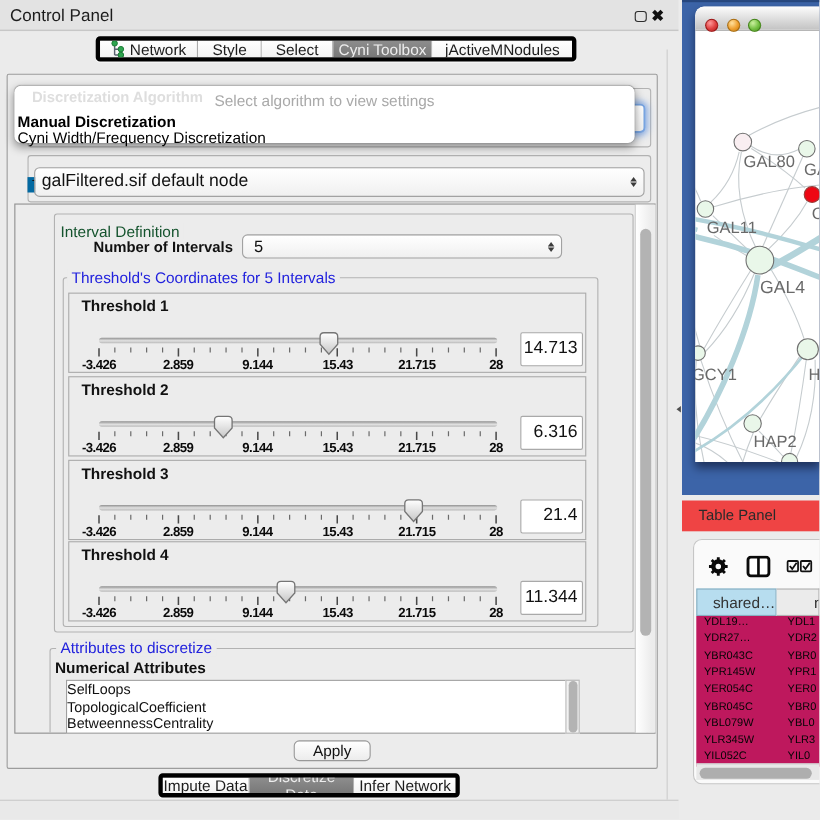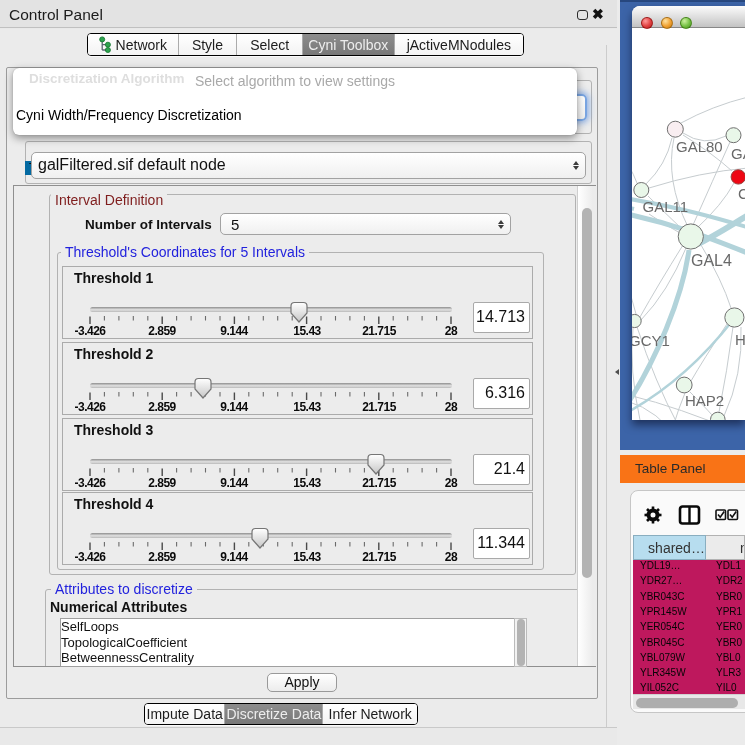--- a/index.html
+++ b/index.html
@@ -5,21 +5,21 @@
 html,body { width:745px; height:745px; }
 body { font-family:"Liberation Sans", sans-serif; background:#e9e9e9; position:relative; overflow:hidden; }
 .abs { position:absolute; }
 
 #titlebar { position:absolute; left:0; top:0; width:617px; height:28px; background:#e3e3e3; border-bottom:1px solid #c0c0c0; }
 #titlebar .t { position:absolute; left:9px; top:6px; font-size:15.5px; color:#1c1c1c; }
 #winbox { position:absolute; left:577px; top:9.5px; width:10.5px; height:10.5px; border:1.8px solid #2c2c2c; border-radius:3px; }
 #winx { position:absolute; left:592px; top:6px; font-size:14px; font-weight:bold; color:#111; }
 #cpbody { position:absolute; left:0; top:29px; width:617px; height:699px; background:#ebebeb; border-bottom:1px solid #c9c9c9; }
 
-.seg { position:absolute; display:flex; border:1px solid #000000; border-radius:4px; background:#ffffff; overflow:hidden; box-shadow:0 1px 0 rgba(255,255,255,.7); }
+.seg { position:absolute; display:flex; border:4px solid #000000; border-radius:4px; background:#ffffff; overflow:hidden; box-shadow:0 1px 0 rgba(255,255,255,.7); }
 .seg .s { font-size:14px; color:#1c1c1c; text-align:center; border-right:1px solid #ababab; display:flex; align-items:center; justify-content:center; background:linear-gradient(#ffffff,#f3f3f3); }
 .seg .s:last-child { border-right:none; }
 .seg .sel { background:linear-gradient(#8d8d8d,#787878); color:#ededed; }
 #toptabs { left:87px; top:33px; width:437px; height:23px; }
 #bottabs { left:144px; top:703px; width:274px; height:22px; }
 
 #cpanel { position:absolute; left:6px; top:67px; width:592px; height:632px; border:1px solid #9c9c9c; background:#ececec; border-radius:2px; }
 .group { position:absolute; border:1px solid #b2b2b2; border-radius:3px; }
 .gtitle { position:absolute; font-size:14px; background:#ececec; padding:0 4px; white-space:nowrap; }
 .combo { position:absolute; background:linear-gradient(#ffffff,#f0f0f0); border:1px solid #a2a2a2; border-radius:5px; font-size:15px; color:#111; }
@@ -41,32 +41,32 @@
 .tick-lab { position:absolute; width:60px; text-align:center; font-size:12px; font-weight:bold; color:#0a0a0a; letter-spacing:-0.5px; }
 .vfield { position:absolute; left:410px; top:35px; width:57px; height:31px; background:#fff; border:1.5px solid #a9a9a9; border-radius:2px; font-size:16px; color:#111; text-align:right; padding:5px 4px 0 0; }
 
 #numlist { position:absolute; left:60px; top:618px; width:467px; height:49px; background:#fff; border:1px solid #9f9f9f; font-size:13px; color:#111; overflow:hidden; }
 #numlist div { height:15.6px; line-height:15.6px; }
 #listscroll { position:absolute; left:514px; top:618px; width:13px; height:49px; background:#f2f2f2; border:1px solid #bbb; }
 #listthumb { position:absolute; left:516.5px; top:619px; width:8px; height:47px; background:#b3b3b3; border-radius:4px; }
 
 #apply { position:absolute; left:267px; top:672.5px; width:70px; height:19px; background:linear-gradient(#ffffff,#ececec); border:1px solid #999; border-radius:5px; font-size:14px; color:#111; text-align:center; line-height:17px; }
 
-#popup { position:absolute; left:13px; top:68px; width:564px; height:67px; background:#fff; border-radius:6px; box-shadow:0 3px 9px rgba(0,0,0,.42), 0 0 1px rgba(0,0,0,.3); }
+#popup { position:absolute; left:13px; top:78px; width:564px; height:52px; background:#fff; border-radius:6px; box-shadow:0 3px 9px rgba(0,0,0,.42), 0 0 1px rgba(0,0,0,.3); }
 #popup .ghost { position:absolute; left:16px; top:3px; font-size:13.5px; font-weight:bold; color:#dedede; }
 #popup .ph { position:absolute; left:0; right:0; top:5px; text-align:center; font-size:14px; color:#a9a9a9; }
 #popup .i1 { position:absolute; left:3px; top:24px; font-size:14px; font-weight:bold; color:#000; }
 #popup .i2 { position:absolute; left:3px; top:39px; font-size:14px; color:#000; }
 
 #rightbg { position:absolute; left:617px; top:0; width:128px; height:745px; background:#ebebeb; }
 #bluewin { position:absolute; left:620px; top:0; width:125px; height:450px; background:#3c64a8; border-top:2px solid #27477e; }
 #macwin { position:absolute; left:632px; top:6px; width:113px; height:414px; border-top-left-radius:8px; background:#fff; box-shadow:0 5px 9px rgba(0,0,20,.5); }
 #mactitle { position:absolute; left:632px; top:6px; width:113px; height:22px; border-top-left-radius:8px; background:linear-gradient(#fcfcfc,#c3c3c3); border-bottom:1px solid #878787; }
 .light { position:absolute; top:11px; width:12px; height:12px; border-radius:50%; }
-#tpbar { position:absolute; left:620px; top:455px; width:125px; height:28px; background:#f97316; }
+#tpbar { position:absolute; left:620px; top:455px; width:125px; height:28px; background:#ef4444; }
 #tpbar .t { position:absolute; left:15px; top:6px; font-size:13.5px; color:#2a2a2a; }
 #tablepanel { position:absolute; left:630px; top:490px; width:130px; height:223px; background:#fafafa; border:1px solid #c6c6c6; border-radius:8px; }
 #thead1 { position:absolute; left:633px; top:535px; width:73px; height:25px; background:#b7ddef; border:1px solid #89aec0; font-size:14px; color:#333; text-align:center; padding-left:14px; line-height:24px; }
 #thead2 { position:absolute; left:706px; top:535px; width:39px; height:25px; background:#ebebeb; border:1px solid #b2b2b2; border-left:none; font-size:14px; color:#333; padding-left:34px; line-height:24px; overflow:hidden; }
 #tbody { position:absolute; left:633px; top:560px; width:112px; height:137px; background:#be185d; overflow:hidden; font-size:10px; color:#050505; }
 .trow { position:absolute; left:0; width:200px; height:15.3px; }
 .trow .c1 { position:absolute; left:7px; }
 .trow .c2 { position:absolute; left:83px; }
 #hscroll { position:absolute; left:633px; top:694px; width:112px; height:15px; background:#e8e8e8; border-top:1px solid #d0d0d0; }
 #hthumb { position:absolute; left:3px; top:2.5px; width:102px; height:10px; background:#aeaeae; border-radius:5px; }
@@ -114,21 +114,21 @@
   <svg width="0" height="0">
       <defs>
     <linearGradient id="thumbg" x1="0" y1="0" x2="0" y2="1">
       <stop offset="0" stop-color="#ffffff"></stop>
           <stop offset="1" stop-color="#c6c6c6"></stop>
     </linearGradient>
   </defs>
     </svg>
   
   <div class="group" style="left:35px; top:8px; width:527px; height:381px;"></div>
-  <div class="gtitle" style="left:37px; top:6px; color:#7f1d1d;">Interval Definition</div>
+  <div class="gtitle" style="left:37px; top:16px; color:#14532d;">Interval Definition</div>
   <div class="blab" style="left:71px; top:31px;">Number of Intervals</div>
   <div class="combo" style="left:206px; top:27px; width:291px; height:22px;">
     <span style="position:absolute; left:10px; top:2px;">5</span>
     <span class="ar">
         <i class="up"></i>
         <i class="dn"></i>
       </span>
   </div>
   <div class="group" style="left:43px; top:66px; width:487px; height:318px;"></div>
   <div class="gtitle" style="left:47px; top:58px; color:#2222dd;">Threshold's Coordinates for 5 Intervals</div>
@@ -227,20 +227,21 @@
 
 <div class="seg" id="bottabs">
   <div class="s" style="width:96px;">Impute Data</div>
   <div class="s sel" style="width:117px;">Discretize Data</div>
   <div class="s" style="width:112px;">Infer Network</div>
 </div>
 
 <div id="popup">
   <div class="ghost">Discretization Algorithm</div>
   <div class="ph">Select algorithm to view settings</div>
+  <div class="i1">Manual Discretization</div>
   <div class="i2">Cyni Width/Frequency Discretization</div>
 </div>
 
 <div id="rightbg"></div>
 <div id="bluewin"></div>
 <div id="divarrow"></div>
 <div id="macwin"></div>
 
 <svg class="abs" style="left:632px; top:28px;" width="113" height="392" viewBox="632 28 113 392">
   <g fill="none" stroke="#c6cccf" stroke-width="1">

